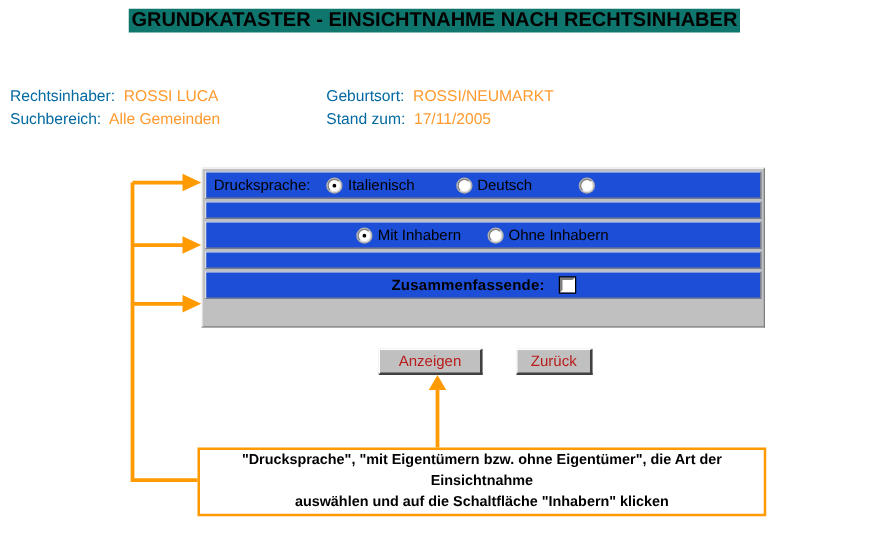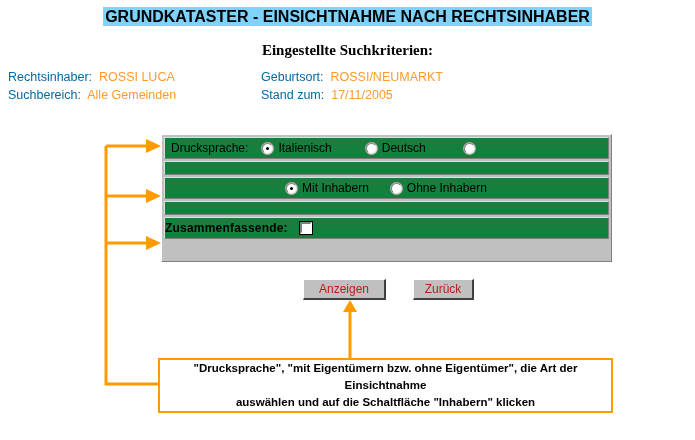--- a/index.html
+++ b/index.html
@@ -28,21 +28,21 @@
     left: 0;
     top: 8px;
     width: 695px;
     text-align: center;
     font-size: 16px;
     font-weight: bold;
     letter-spacing: 0px;
     color: #000;
   }
   #page-title span.hl {
-    background: #7dd3fc;
+    background: #0f766e;
     padding: 1px 2px;
   }
 
   #criteria-heading {
     position: absolute;
     left: 0;
     top: 42px;
     width: 695px;
     text-align: center;
     font-family: "Liberation Serif", serif;
@@ -79,39 +79,39 @@
     height: 128px;
     background: #c0c0c0;
     border-top: 1px solid #ffffff;
     border-left: 1px solid #ffffff;
     border-right: 1px solid #7f7f7f;
     border-bottom: 1px solid #7f7f7f;
     box-sizing: border-box;
     padding: 2px;
   }
   .panel-row {
-    background: #15803d;
+    background: #1d4ed8;
     border-top: 1px solid #dfdfdf;
     border-left: 1px solid #dfdfdf;
     border-right: 1px solid #808080;
     border-bottom: 1px solid #808080;
     box-sizing: border-box;
     margin-bottom: 2px;
     display: flex;
     align-items: center;
     font-size: 12px;
   }
   .row-tall { height: 22px; }
   .row-spacer { height: 14px; }
 
   #row-language { padding-left: 6px; gap: 0; }
   #row-language .lbl { margin-right: 10px; }
 
   #row-owner   { justify-content: center; }
-  #row-summary { }
+  #row-summary { justify-content: center; }
 
   .opt {
     display: inline-flex;
     align-items: center;
     white-space: nowrap;
   }
   .opt-label { margin-left: 5px; }
 
   .radio {
     width: 11px;
@@ -211,21 +211,20 @@
 </style>
 </head>
 <body>
 
 <div id="page">
 
   <div id="page-title">
     <span class="hl">GRUNDKATASTER - EINSICHTNAHME NACH RECHTSINHABER</span>
   </div>
 
-  <div id="criteria-heading">Eingestellte Suchkriterien:</div>
 
   <div class="crit-row" id="crit-rechtsinhaber">
     <span class="crit-label">Rechtsinhaber:&nbsp;</span>
     <span class="crit-value">ROSSI LUCA</span>
   </div>
 
   <div class="crit-row" id="crit-suchbereich">
     <span class="crit-label">Suchbereich:&nbsp;</span>
     <span class="crit-value">Alle Gemeinden</span>
   </div>

